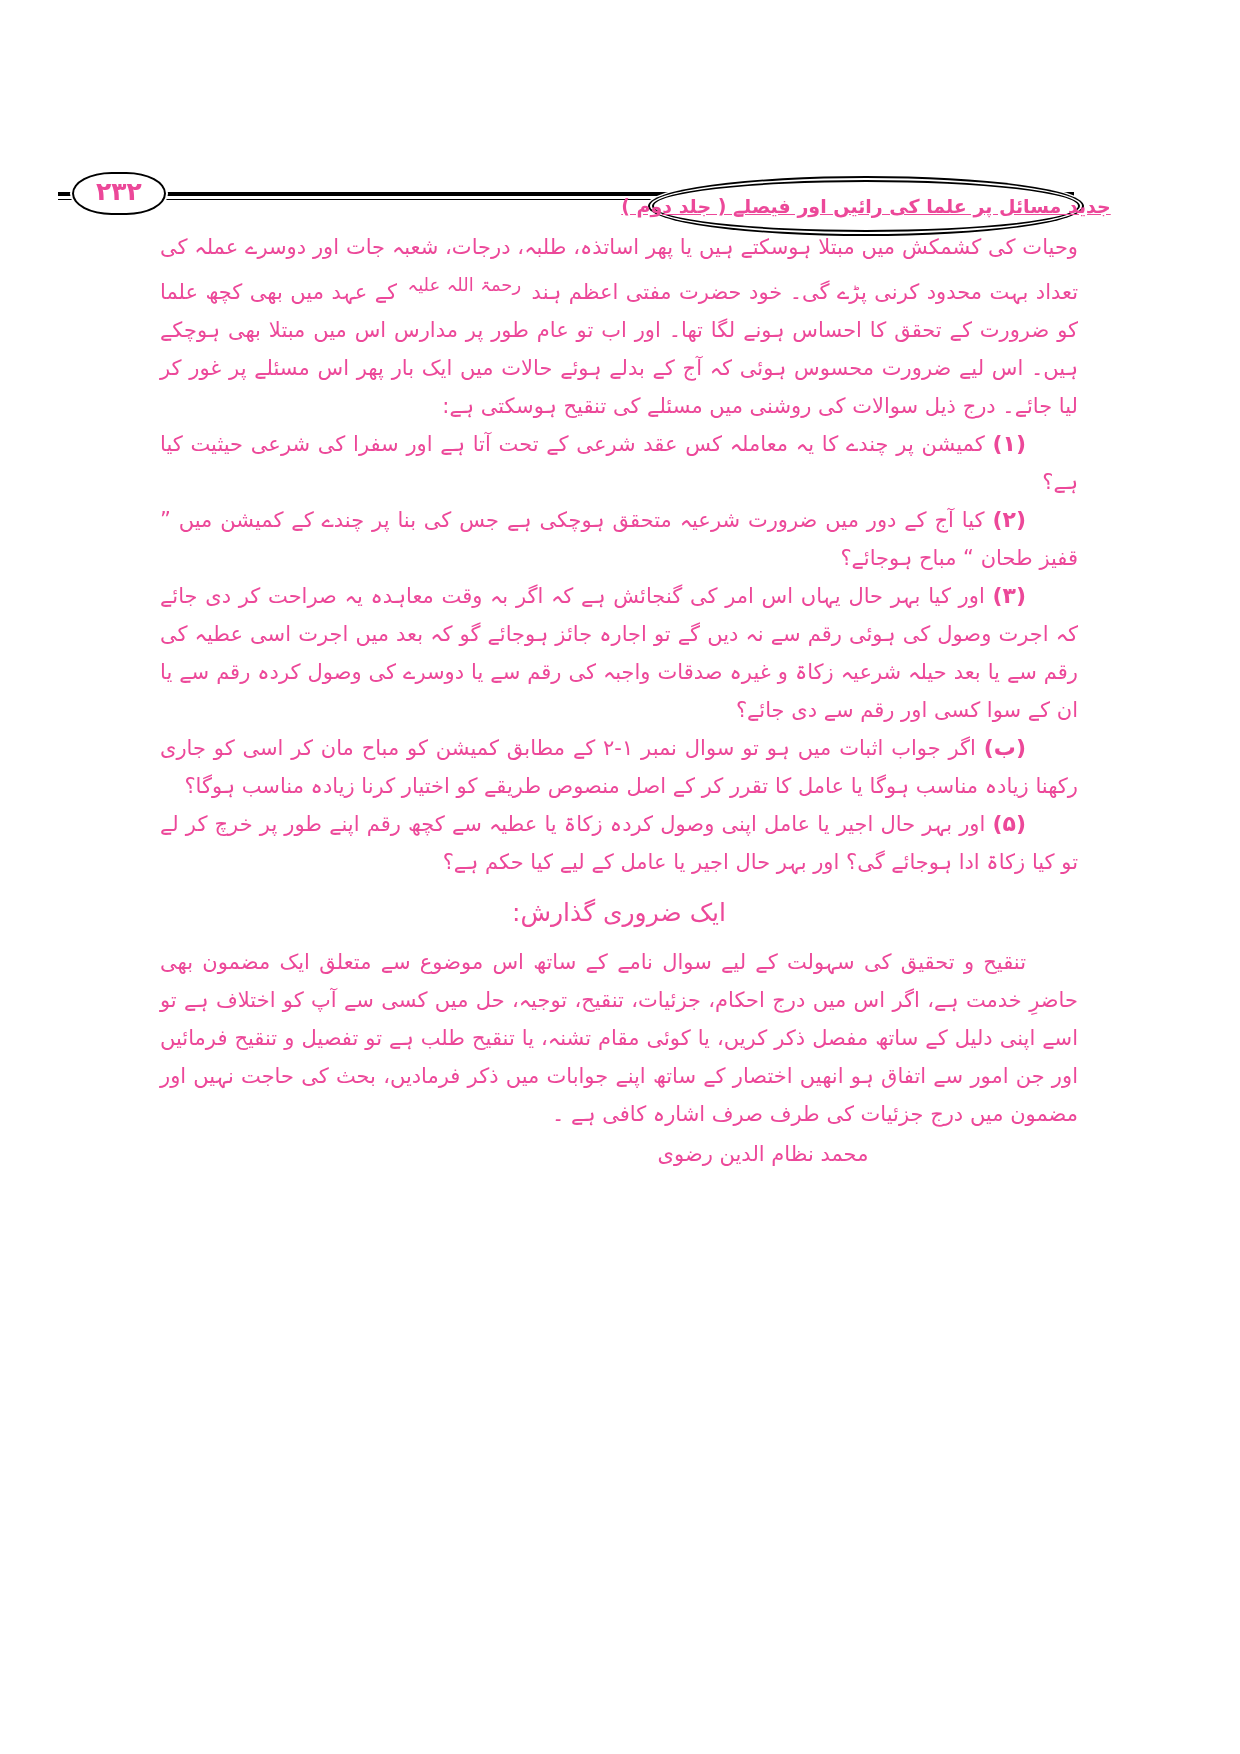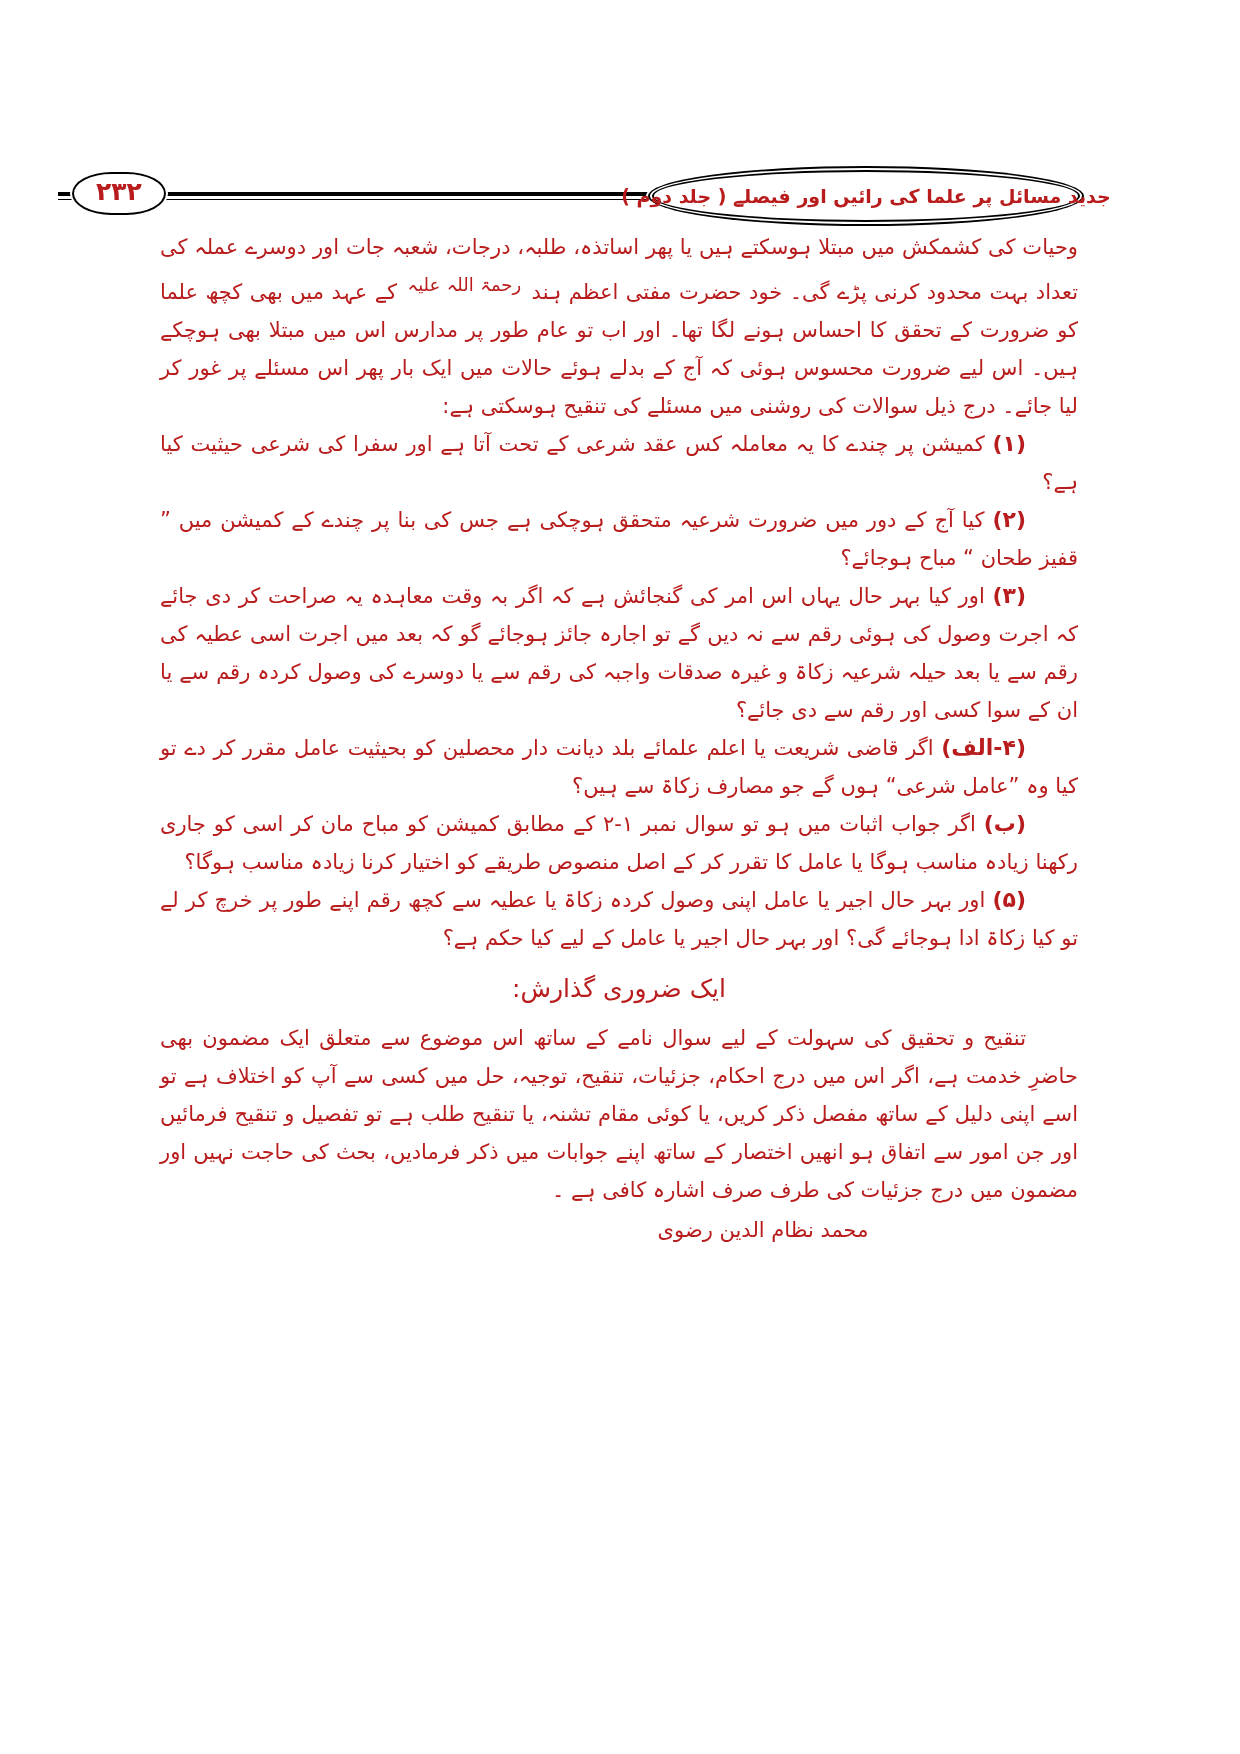--- a/index.html
+++ b/index.html
@@ -4,21 +4,21 @@
 <style>
   html, body { margin: 0; padding: 0; background: #e8e8e8; }
   .page {
     position: relative;
     width: 1240px;
     height: 1754px;
     margin: 0 auto;
     background: #ffffff;
     font-family: "DejaVu Sans", sans-serif;
     direction: rtl;
-    color: #b91c1c;
+    color: #ec4899;
     overflow: hidden;
   }
 
   
   .header {
     position: absolute;
     top: 168px;
     left: 58px;
     right: 160px;
     height: 54px;
@@ -44,30 +44,31 @@
     border-radius: 50% / 60%;
     padding: 2px 22px 4px 22px;
     font-size: 25px;
     font-weight: bold;
     line-height: 1.3;
     box-shadow: 0 0 0 2px #fff;
   }
   .cartouche {
     position: absolute;
     right: 0;
-    top: 2px;
+    top: 12px;
     width: 424px;
     height: 48px;
     background: #fff;
     border: 2px solid #000;
     border-radius: 50%;
     box-shadow: 0 0 0 2px #fff, 0 0 0 4px #000, 0 0 0 6px #fff;
     display: flex;
     align-items: center;
     justify-content: center;
+    text-decoration: underline;
   }
   .cartouche .title-text {
     font-size: 19px;
     font-weight: bold;
     white-space: nowrap;
   }
 
   
   .content {
     position: absolute;
@@ -137,24 +138,20 @@
     <p class="para indent">
       <span class="q-num">(۲)</span>
       <span>کیا آج کے دور میں ضرورت شرعیہ متحقق ہوچکی ہے جس کی بنا پر چندے کے کمیشن میں ” قفیز طحان “ مباح ہوجائے؟</span>
     </p>
 
     <p class="para indent">
       <span class="q-num">(۳)</span>
       <span>اور کیا بہر حال یہاں اس امر کی گنجائش ہے کہ اگر بہ وقت معاہدہ یہ صراحت کر دی جائے کہ اجرت وصول کی ہوئی رقم سے نہ دیں گے تو اجارہ جائز ہوجائے گو کہ بعد میں اجرت اسی عطیہ کی رقم سے یا بعد حیلہ شرعیہ زکاۃ و غیرہ صدقات واجبہ کی رقم سے یا دوسرے کی وصول کردہ رقم سے یا ان کے سوا کسی اور رقم سے دی جائے؟</span>
     </p>
 
-    <p class="para indent">
-      <span class="q-num">(۴-الف)</span>
-      <span>اگر قاضی شریعت یا اعلم علمائے بلد دیانت دار محصلین کو بحیثیت عامل مقرر کر دے تو کیا وہ ”عامل شرعی“ ہوں گے جو مصارف زکاۃ سے ہیں؟</span>
-    </p>
 
     <p class="para indent">
       <span class="q-num">(ب)</span>
       <span>اگر جواب اثبات میں ہو تو سوال نمبر ۱-۲ کے مطابق کمیشن کو مباح مان کر اسی کو جاری رکھنا زیادہ مناسب ہوگا یا عامل کا تقرر کر کے اصل منصوص طریقے کو اختیار کرنا زیادہ مناسب ہوگا؟</span>
     </p>
 
     <p class="para indent">
       <span class="q-num">(۵)</span>
       <span>اور بہر حال اجیر یا عامل اپنی وصول کردہ زکاۃ یا عطیہ سے کچھ رقم اپنے طور پر خرچ کر لے تو کیا زکاۃ ادا ہوجائے گی؟ اور بہر حال اجیر یا عامل کے لیے کیا حکم ہے؟</span>
     </p>

